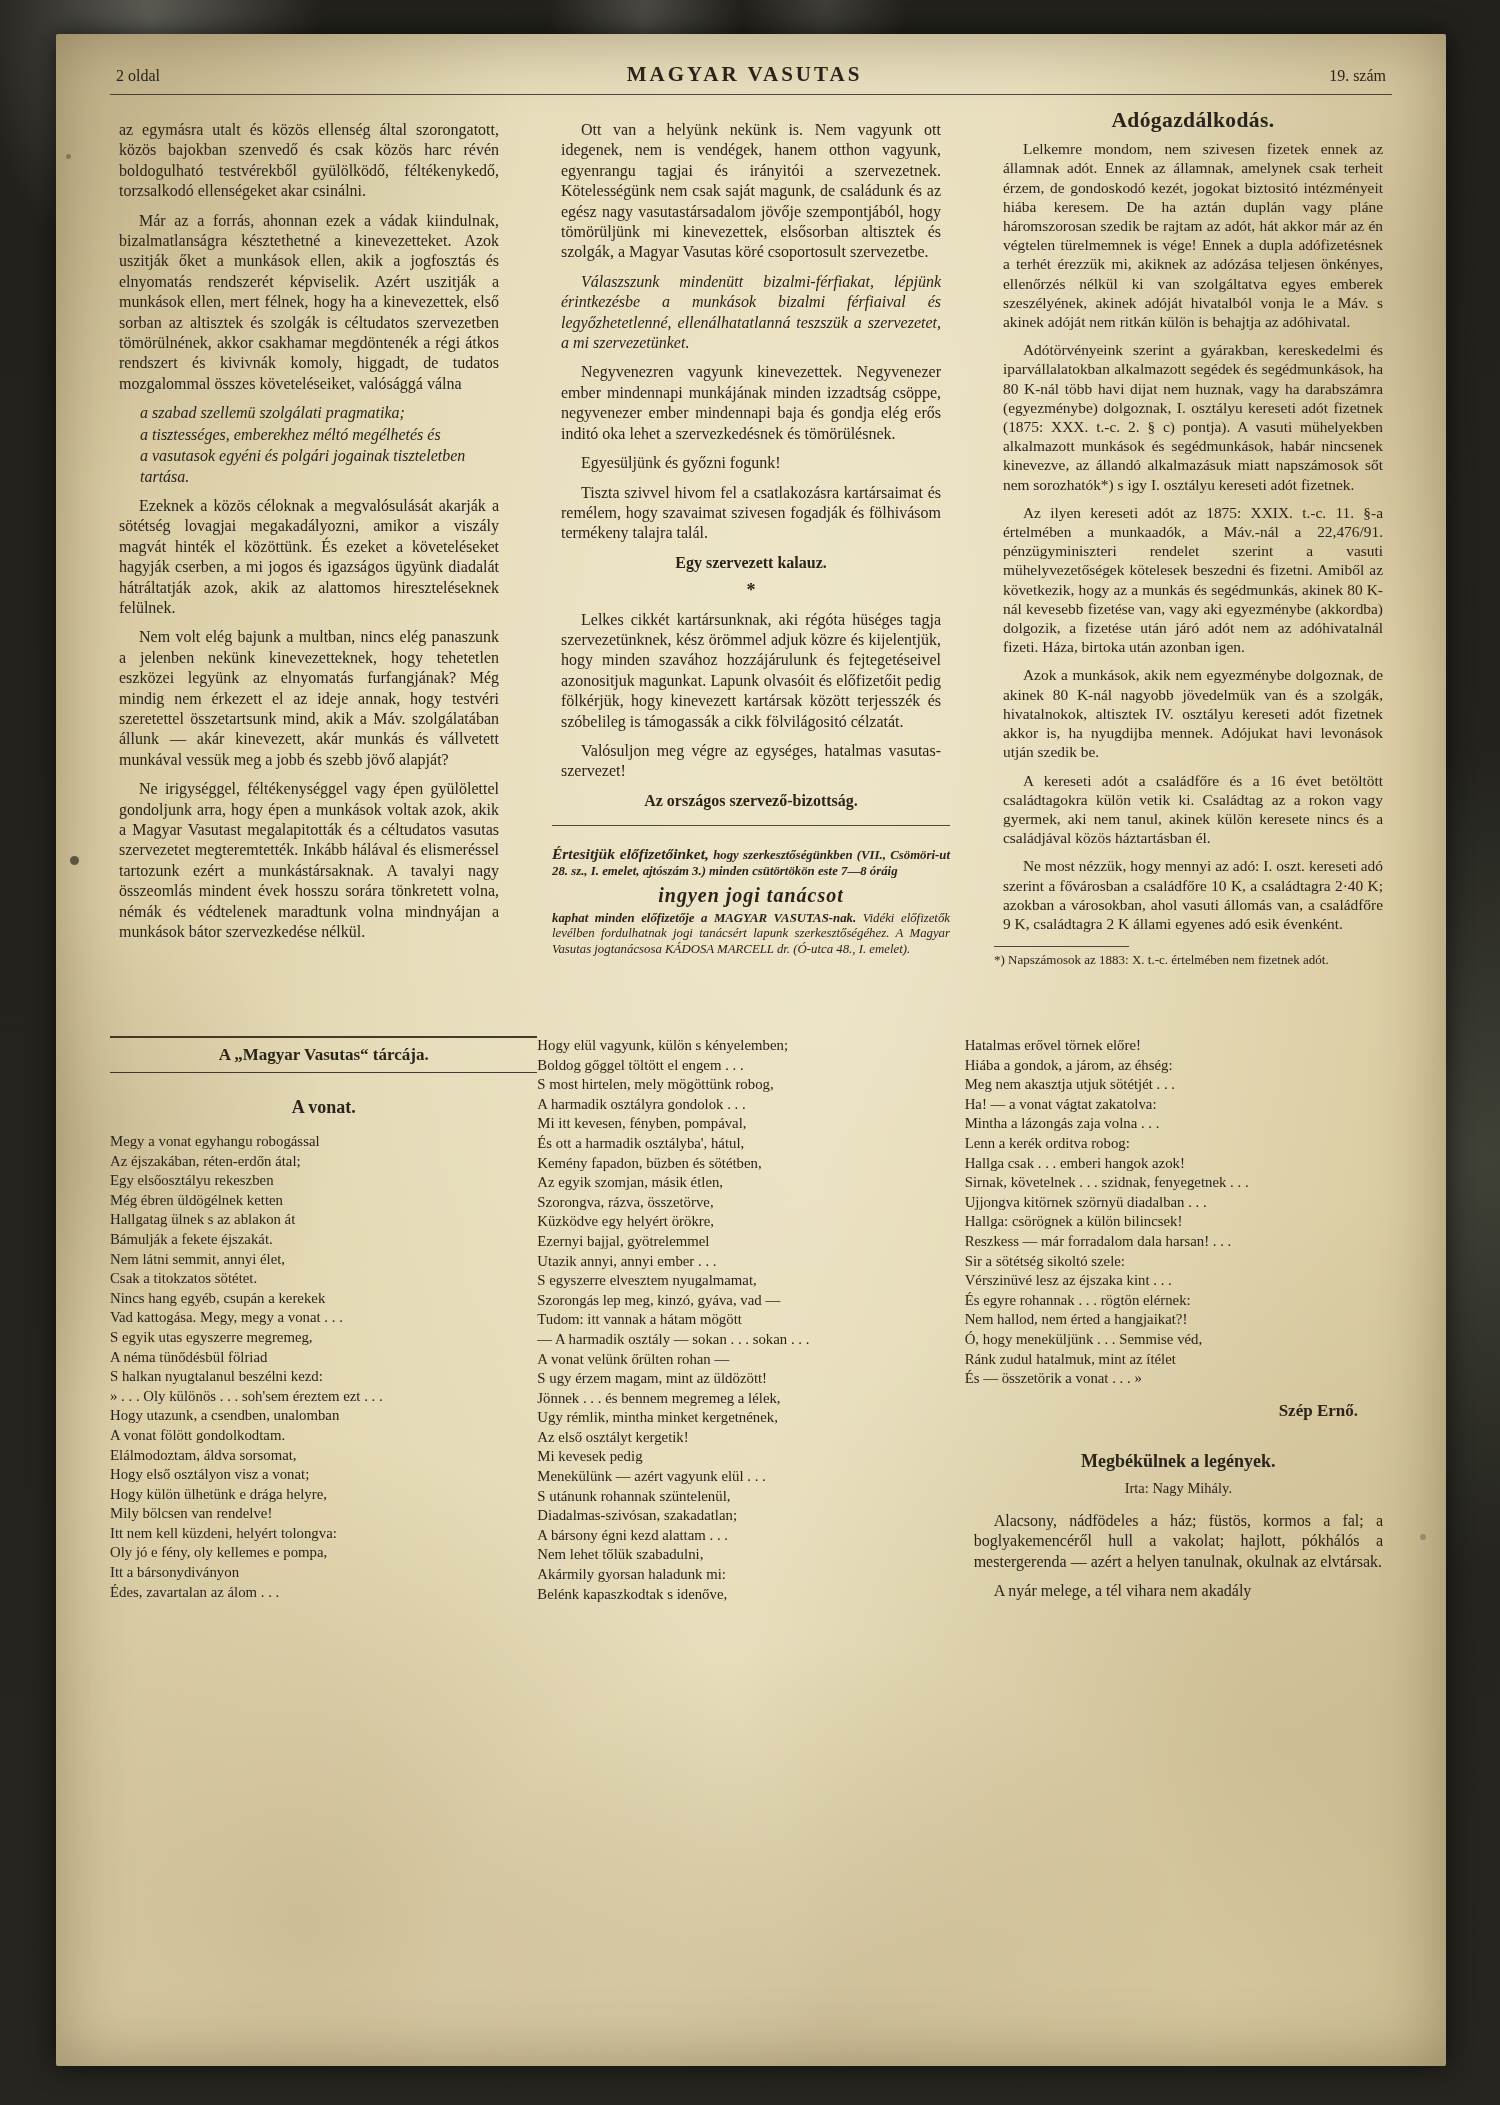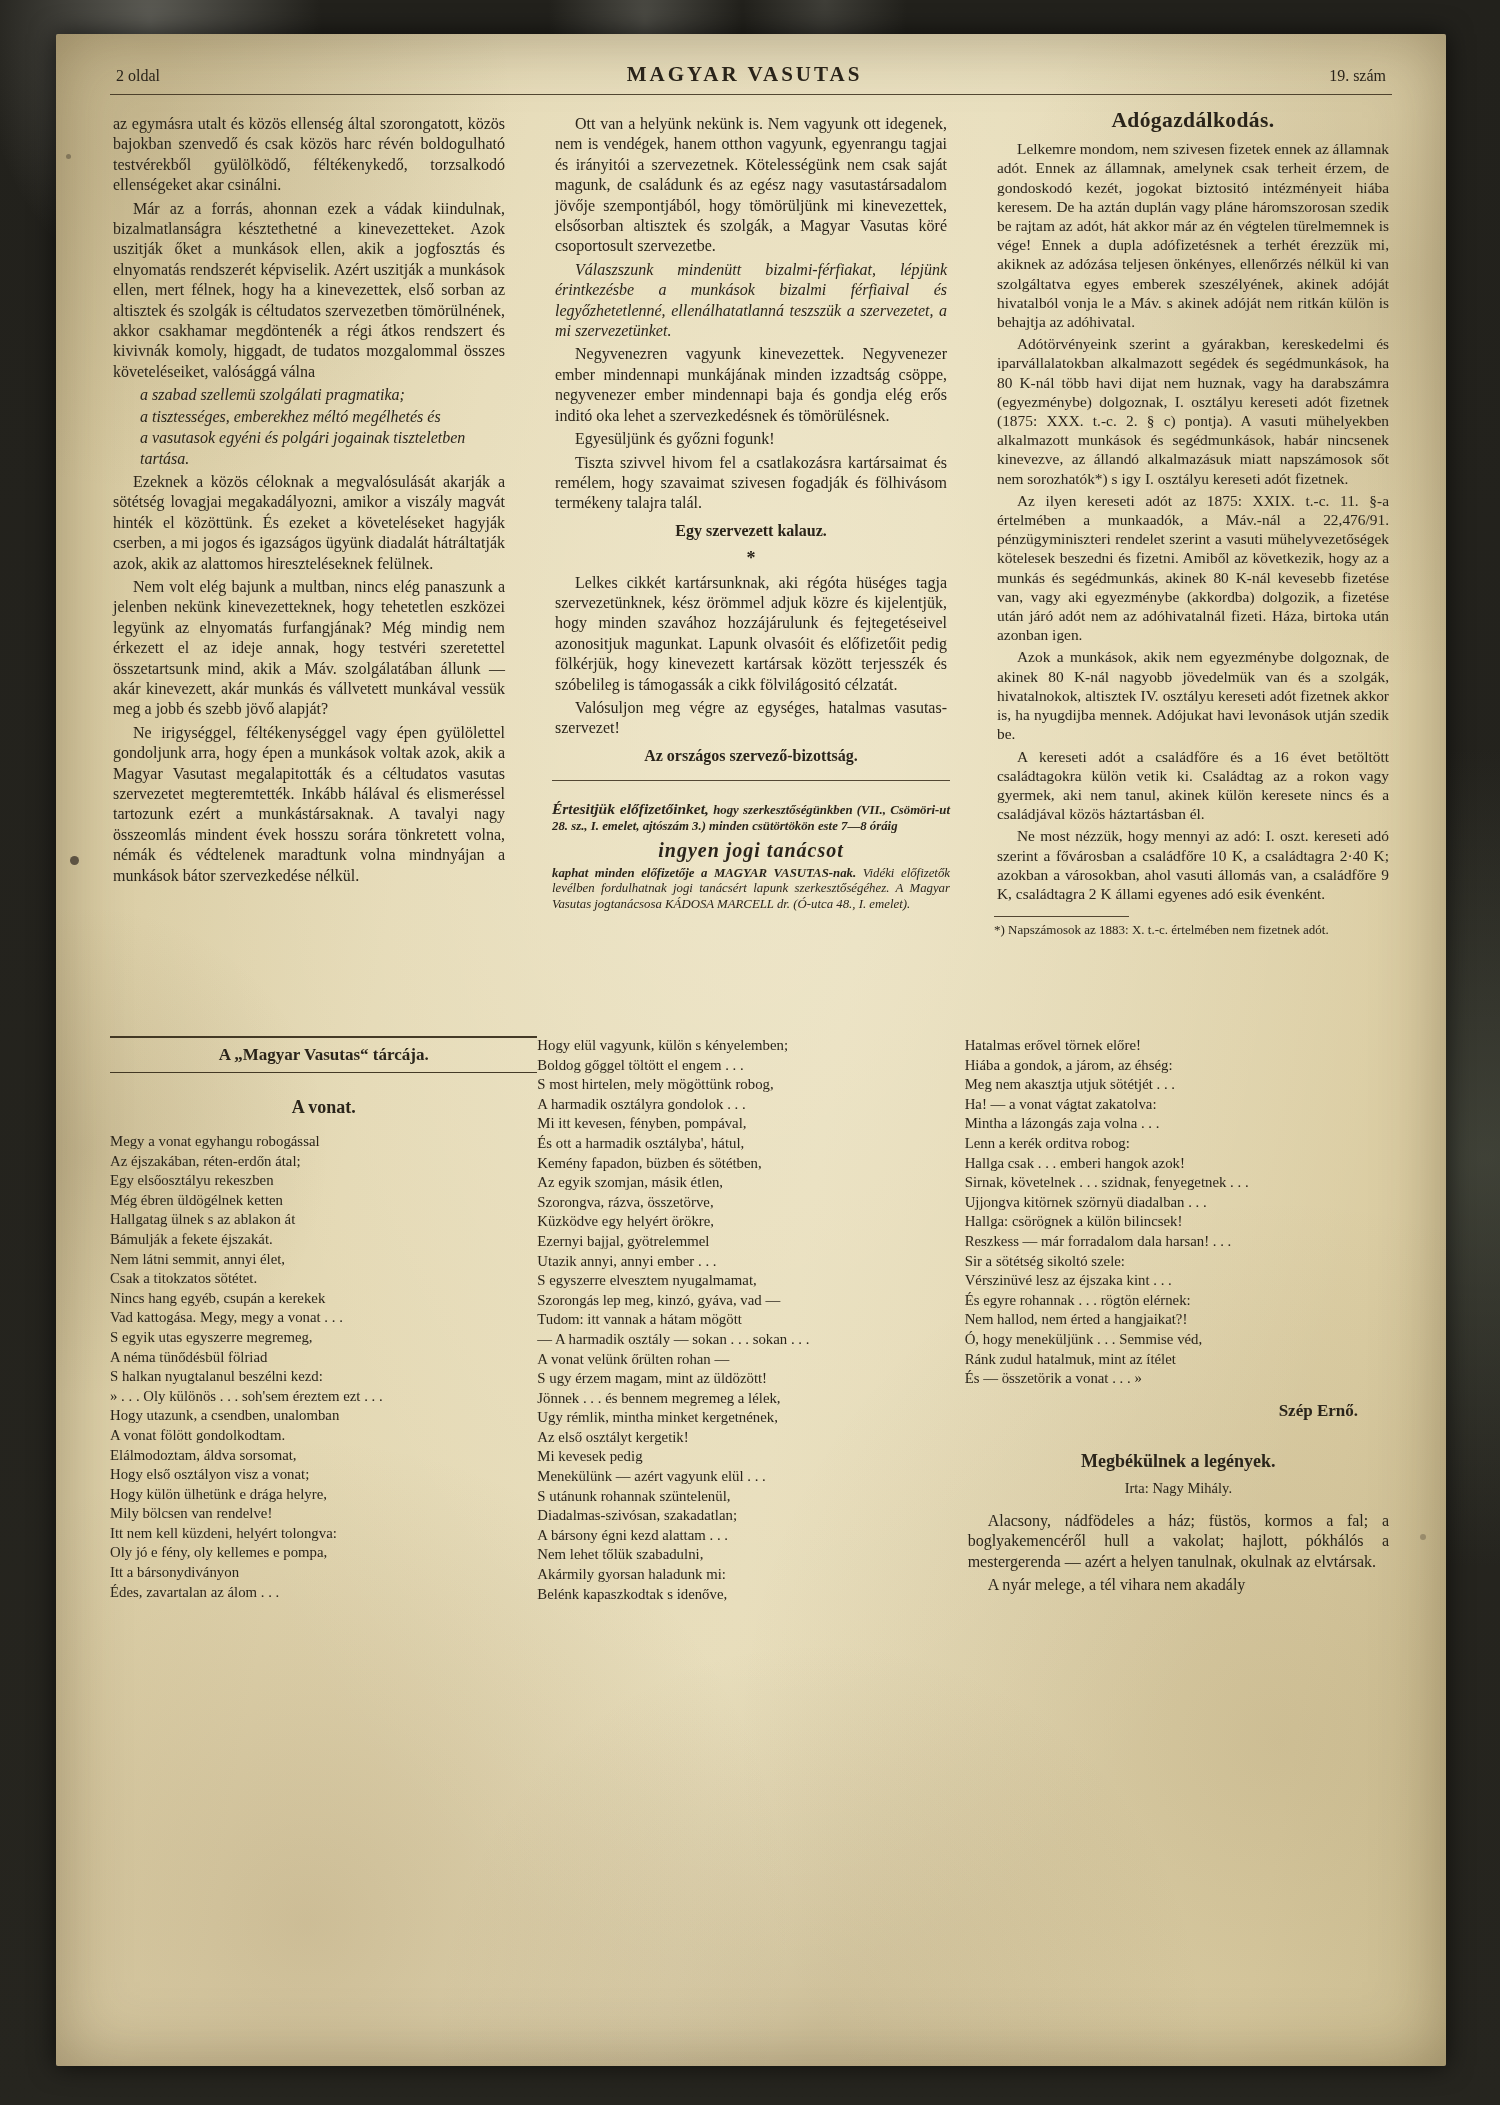--- a/index.html
+++ b/index.html
@@ -35,21 +35,21 @@
   .page-number{font-size:16px;}
   .masthead{font-size:21px;font-weight:bold;letter-spacing:3px;}
   .issue-number{font-size:16px;font-weight:normal;}
 
   
   .top-section{margin-top:16px;display:flex;gap:44px;height:905px;overflow:hidden;}
   .col{flex:1;min-width:0;font-size:16px;line-height:20.4px;text-align:justify;}
   .col-right{font-size:15.4px;line-height:19.2px;}
   .article-title{font-size:21.5px;font-weight:bold;text-align:center;margin:0 0 9px 0;letter-spacing:.4px;}
 
-  .blk{margin:3px;}
+  .blk{margin:9px;}
   .b-p{text-indent:20px;}
   .b-cont{text-indent:0;}
   .b-it{font-style:italic;text-align:left;text-indent:0;padding-left:30px;margin:1px 0;}
   .b-itp{font-style:italic;text-indent:20px;}
   .b-sig{text-align:center;text-indent:0;font-weight:bold;margin:7px 0;}
   .b-star{text-align:center;text-indent:0;margin:2px 0 4px 0;font-size:18px;font-weight:bold;}
 
   
   .notice{border-top:1.5px solid rgba(55,44,26,.85);margin-top:14px;padding-top:20px;font-style:italic;}
   .notice-lead{font-size:12.8px;line-height:15.6px;text-align:justify;font-weight:bold;}

